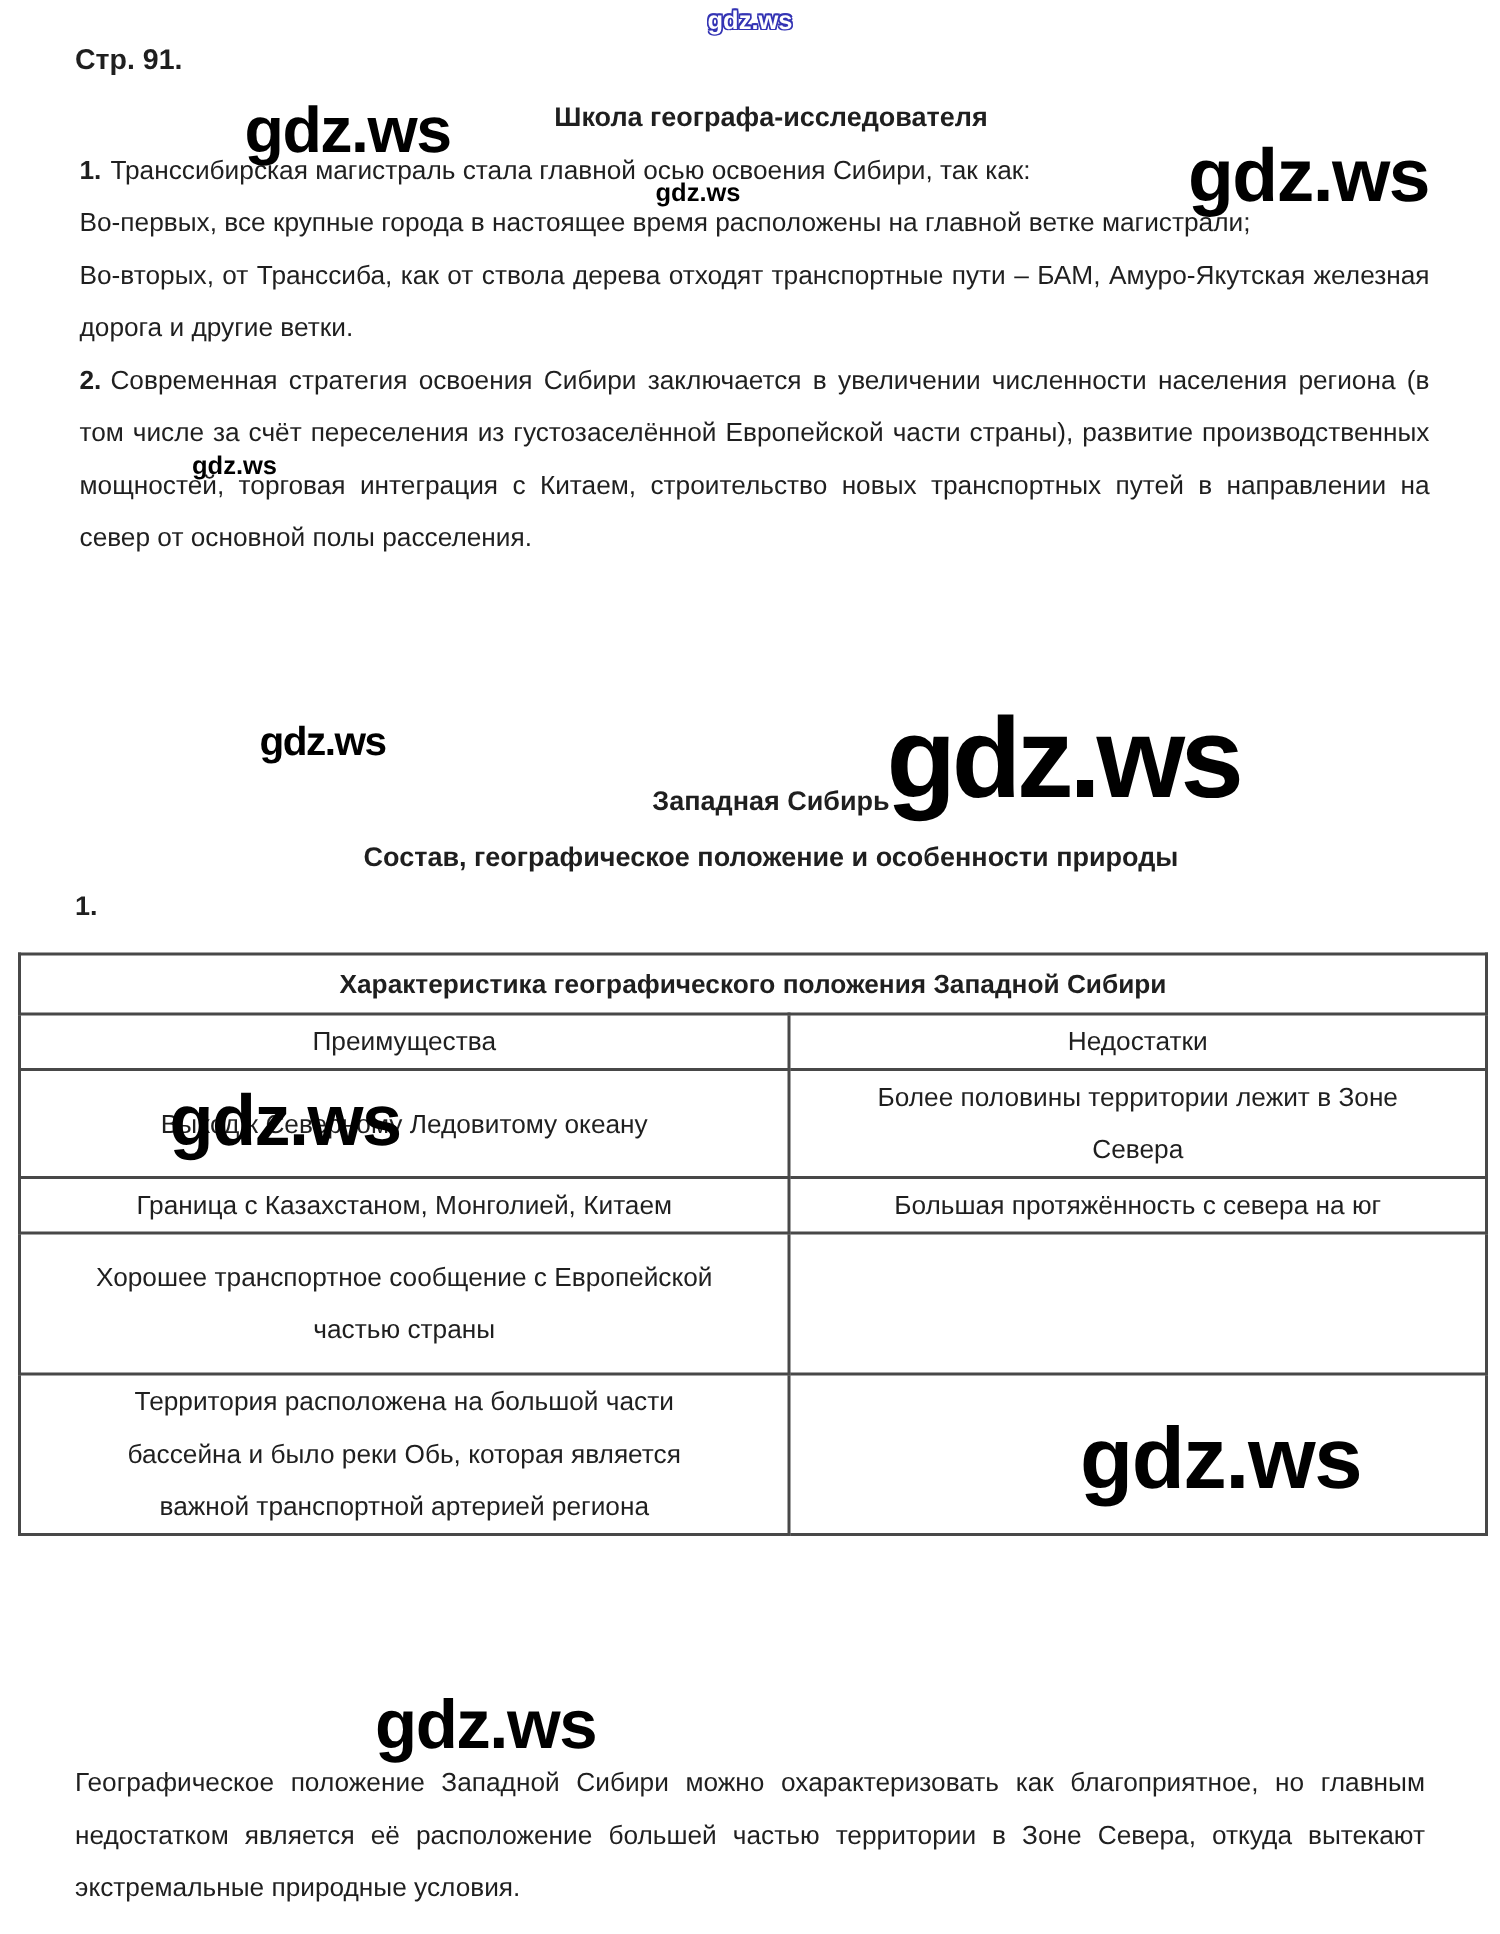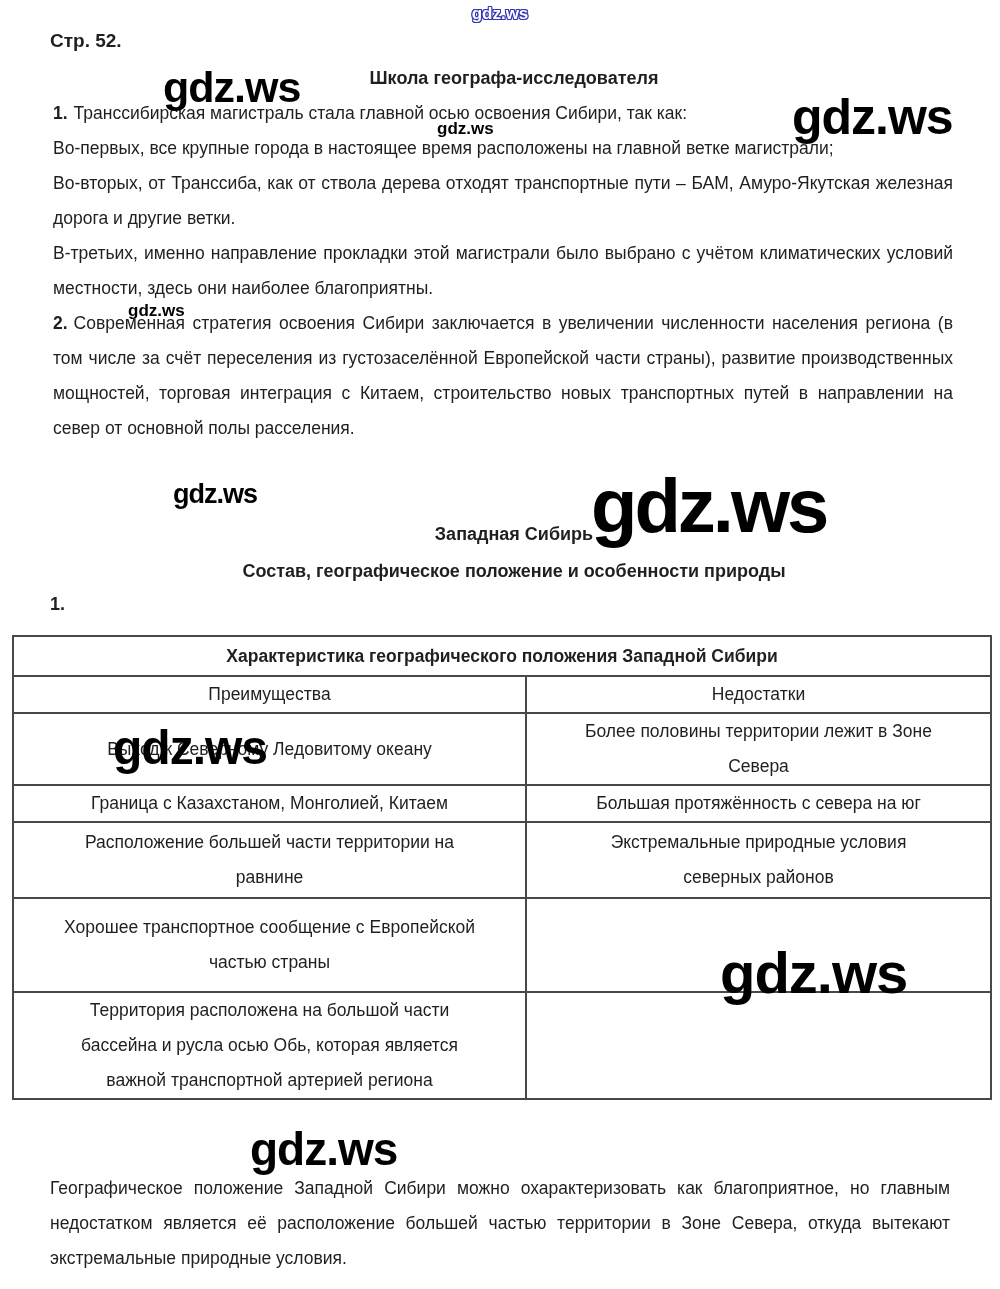--- a/index.html
+++ b/index.html
@@ -97,28 +97,27 @@
 <span id="wm2" class="wm">gdz.ws</span>
 <span id="wm3" class="wm">gdz.ws</span>
 <span id="wm4" class="wm">gdz.ws</span>
 <span id="wm5" class="wm">gdz.ws</span>
 <span id="wm6" class="wm">gdz.ws</span>
 <span id="wm7" class="wm">gdz.ws</span>
 <span id="wm8" class="wm">gdz.ws</span>
 <span id="wm9" class="wm">gdz.ws</span>
 <span id="wm10" class="wm">gdz.ws</span>
 
-<div class="abs page-label">Стр. 52.</div>
+<div class="abs page-label">Стр. 91.</div>
 <div id="h1" class="abs h-center">Школа географа-исследователя</div>
 
 <div class="abs paragraphs">
   <p><span class="num">1.</span><span>Транссибирская магистраль стала главной осью освоения Сибири, так как:</span></p>
   <p>Во-первых, все крупные города в настоящее время расположены на главной ветке магистрали;</p>
   <p>Во-вторых, от Транссиба, как от ствола дерева отходят транспортные пути – БАМ, Амуро-Якутская железная дорога и другие ветки.</p>
-  <p>В-третьих, именно направление прокладки этой магистрали было выбрано с учётом климатических условий местности, здесь они наиболее благоприятны.</p>
   <p><span class="num">2.</span><span>Современная стратегия освоения Сибири заключается в увеличении численности населения региона (в том числе за счёт переселения из густозаселённой Европейской части страны), развитие производственных мощностей, торговая интеграция с Китаем, строительство новых транспортных путей в направлении на север от основной полы расселения.</span></p>
 </div>
 
 <div id="h2a" class="abs h-center">Западная Сибирь</div>
 <div id="h2b" class="abs h-center">Состав, географическое положение и особенности природы</div>
 <div class="abs item-num">1.</div>
 
 <table class="answers">
   <colgroup>
       <col class="c-adv">
@@ -134,33 +133,27 @@
   </tr>
   <tr class="r1">
     <td>Выход к Северному Ледовитому океану</td>
     <td>Более половины территории лежит в Зоне
 Севера</td>
   </tr>
   <tr class="r3">
     <td>Граница с Казахстаном, Монголией, Китаем</td>
     <td>Большая протяжённость с севера на юг</td>
   </tr>
-  <tr class="r4">
-    <td>Расположение большей части территории на
-равнине</td>
-    <td>Экстремальные природные условия
-северных районов</td>
-  </tr>
   <tr class="r5">
     <td>Хорошее транспортное сообщение с Европейской
 частью страны</td>
     <td></td>
   </tr>
   <tr class="r6">
     <td>Территория расположена на большой части
-бассейна и русла осью Обь, которая является
+бассейна и было реки Обь, которая является
 важной транспортной артерией региона</td>
     <td></td>
   </tr>
 </tbody>
   </table>
 
 <div class="abs conclusion">Географическое положение Западной Сибири можно охарактеризовать как благоприятное, но главным недостатком является её расположение большей частью территории в Зоне Севера, откуда вытекают экстремальные природные условия.</div>
 
 </body></html>

